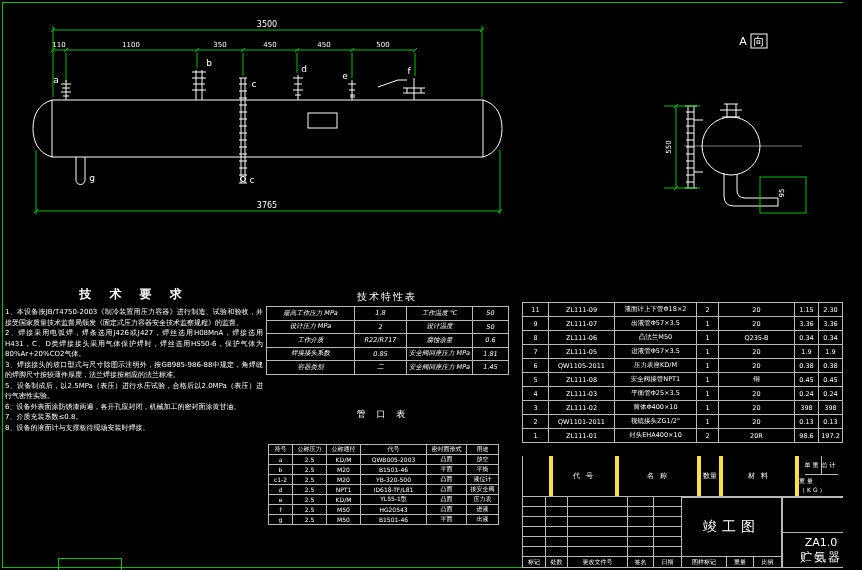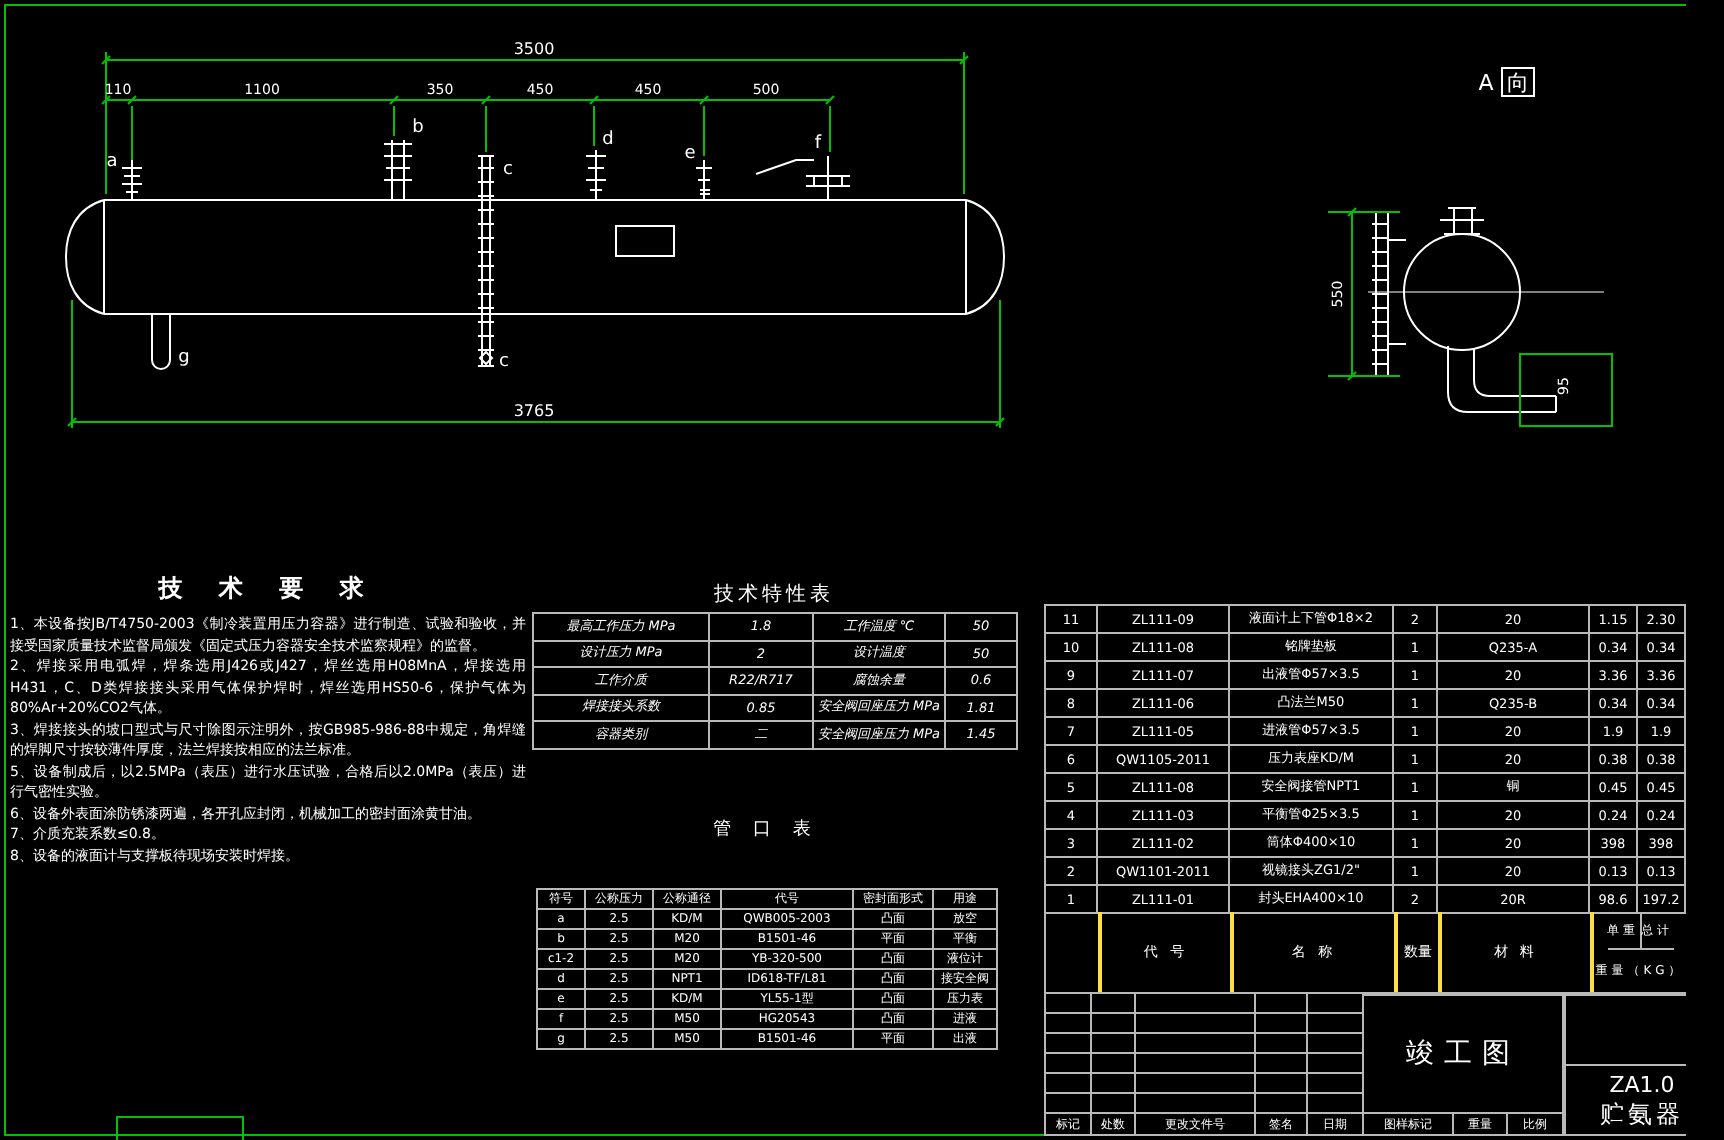--- a/index.html
+++ b/index.html
@@ -16,21 +16,21 @@
   .tech-table td{height:12.5px;font-size:6.5px;}
   .nozzle-title{width:230px;text-align:center;font-size:9px;letter-spacing:4px;}
   .nozzle-table td{height:9px;font-size:6px;}
   .bom-table td{height:13px;font-size:6.5px;}
   
   .req{width:258px;}
   .req h1{margin:0 0 4px 0;font-size:12px;letter-spacing:7px;text-align:center;font-weight:bold;}
   .req p{margin:0;font-size:7px;line-height:10.5px;text-align:justify;}
   
   .bomhead{display:flex;border:1px solid #b9b9b9;border-top:none;box-sizing:border-box;}
-  .bomhead .c{border-left:2px solid #fde047;box-sizing:border-box;display:flex;
+  .bomhead .c{border-left:4px solid #fde047;box-sizing:border-box;display:flex;
               align-items:center;justify-content:center;font-size:7px;letter-spacing:2px;}
   .bomhead .c:first-child{border-left:none;}
   .wcol{display:flex;flex-direction:column;letter-spacing:0;}
   .wcol .top{display:flex;height:19px;border-bottom:1px solid #b9b9b9;box-sizing:border-box;}
   .wcol .top div{flex:1;display:flex;align-items:center;justify-content:center;font-size:6px;}
   .wcol .top div+div{border-left:1px solid #b9b9b9;box-sizing:border-box;}
   .wcol .bot{flex:1;display:flex;align-items:center;justify-content:center;font-size:6px;}
   
   .box{border:1px solid #b9b9b9;box-sizing:border-box;background:#000;}
   .rev{left:522px;top:497px;width:159px;height:71px;border-left:1px solid #b9b9b9;border-bottom:1px solid #b9b9b9;box-sizing:border-box;}
@@ -306,30 +306,20 @@
       <td>11</td>
       <td>ZL111-09</td>
       <td>液面计上下管Φ18×2</td>
       <td>2</td>
       <td>20</td>
       <td>1.15</td>
       <td>2.30</td>
       <td></td>
     </tr>
     <tr>
-      <td>10</td>
-      <td>ZL111-08</td>
-      <td>铭牌垫板</td>
-      <td>1</td>
-      <td>Q235-A</td>
-      <td>0.34</td>
-      <td>0.34</td>
-      <td></td>
-    </tr>
-    <tr>
       <td>9</td>
       <td>ZL111-07</td>
       <td>出液管Φ57×3.5</td>
       <td>1</td>
       <td>20</td>
       <td>3.36</td>
       <td>3.36</td>
       <td></td>
     </tr>
     <tr>
@@ -413,21 +403,21 @@
       <td></td>
     </tr>
   </tbody>
     </table>
 
   <div class="abs bomhead" style="left:522px;top:456px;width:338px;height:41px;">
     <div class="c" style="width:26px;"></div>
     <div class="c" style="width:66px;">代  号</div>
     <div class="c" style="width:82px;">名  称</div>
     <div class="c" style="width:22px;letter-spacing:0;">数量</div>
-    <div class="c" style="width:76px;font-family:Liberation Serif, serif;">材  料</div>
+    <div class="c" style="width:76px;">材  料</div>
     <div class="c wcol" style="width:48px;">
       <div class="top">
         <div>单重</div>
         <div>总计</div>
       </div>
       <div class="bot">重量（KG）</div>
     </div>
     <div class="c" style="width:16px;letter-spacing:0;font-size:6px;">备 注</div>
   </div>
 

